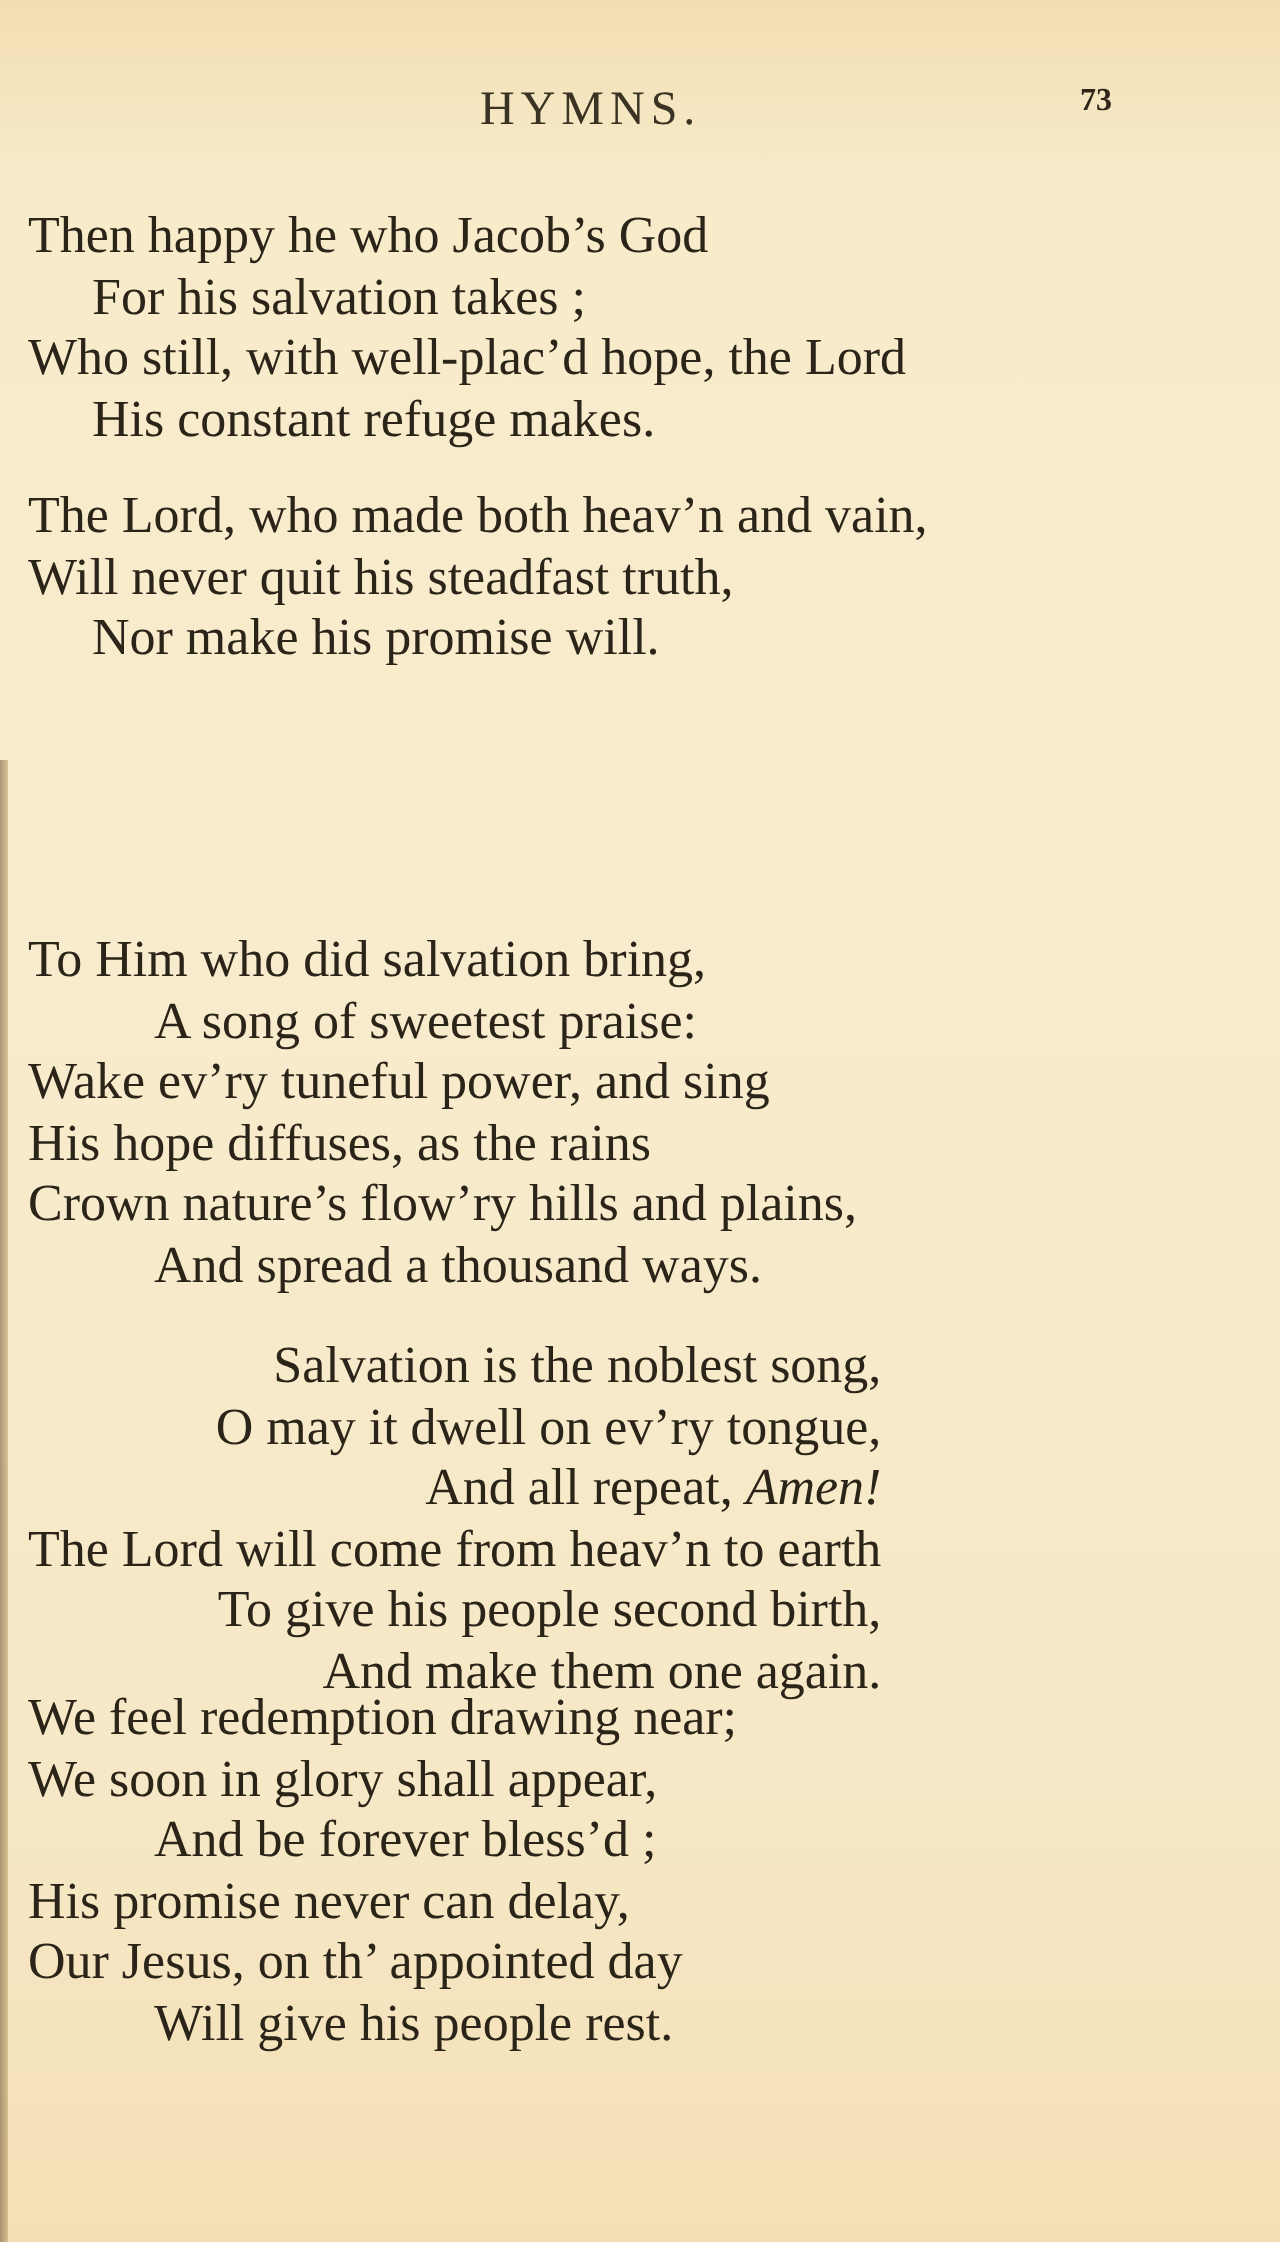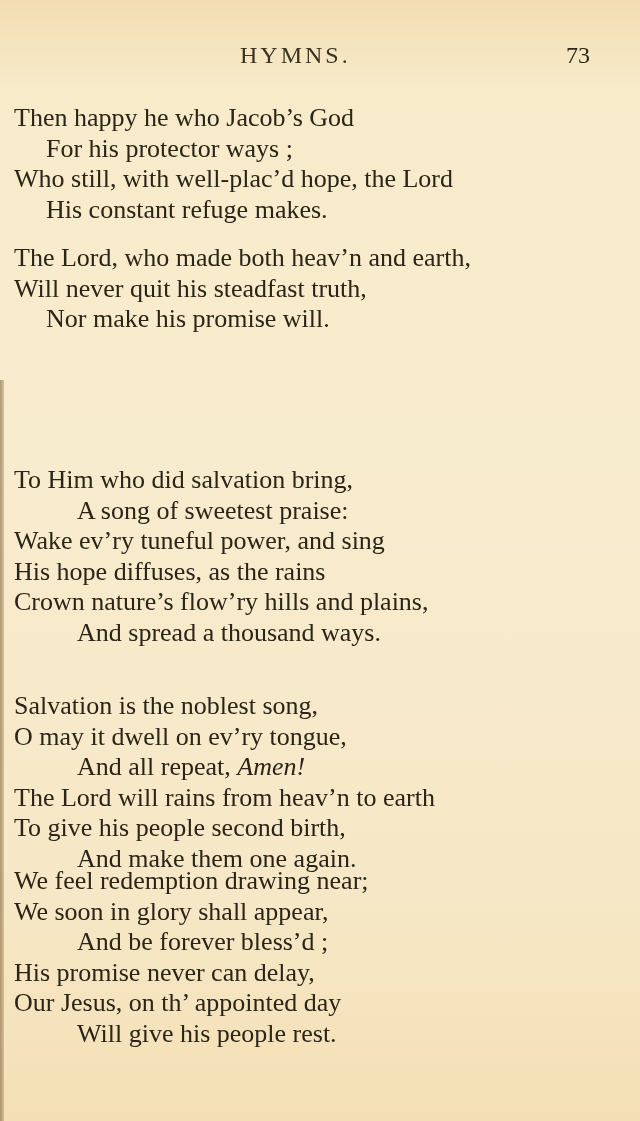--- a/index.html
+++ b/index.html
@@ -41,24 +41,24 @@
     .running-title {
       position: absolute;
       left: 240px;
       top: 4px;
       font-size: 24px;
       letter-spacing: 3px;
       color: #3a3222;
     }
     .page-number {
       position: absolute;
-      left: 566px;
+      left: 540px;
       top: 4px;
-      font-size: 24px;
-      font-weight: normal;
+      font-size: 16px;
+      font-weight: bold;
       color: #2e2618;
     }
     .stanza {
       position: absolute;
       left: 14px;
     }
     .line {
       display: block;
       font-size: 26px;
       line-height: 30.5px;
@@ -87,51 +87,51 @@
 <div class="page">
   <div class="left-edge"></div>
 
   <div class="running-head">
     <span class="running-title">HYMNS.</span>
     <span class="page-number">73</span>
   </div>
 
   <div class="stanza" style="top:103px;">
     <span class="line">Then happy he who Jacob’s God</span>
-    <span class="line indent1">For his protector ways ;</span>
+    <span class="line indent1">For his salvation takes ;</span>
     <span class="line">Who still, with well-plac’d hope, the Lord</span>
     <span class="line indent1">His constant refuge makes.</span>
   </div>
 
   <div class="stanza" style="top:243px;">
-    <span class="line">The Lord, who made both heav’n and earth,</span>
+    <span class="line">The Lord, who made both heav’n and vain,</span>
     <span class="line">Will never quit his steadfast truth,</span>
     <span class="line indent1">Nor make his promise will.</span>
   </div>
 
 
   <div class="stanza" style="top:465px;">
     <span class="line">To Him who did salvation bring,</span>
     <span class="line indent2">A song of sweetest praise:</span>
     <span class="line">Wake ev’ry tuneful power, and sing</span>
     <span class="line">His hope diffuses, as the rains</span>
     <span class="line">Crown nature’s flow’ry hills and plains,</span>
     <span class="line indent2">And spread a thousand ways.</span>
   </div>
 
-  <div class="stanza" style="top:691px;">
+  <div class="stanza" style="top:668px;text-align:right;">
     <span class="line">Salvation is the noblest song,</span>
     <span class="line">O may it dwell on ev’ry tongue,</span>
     <span class="line indent2"><span>And all repeat, </span><em class="amen">Amen!</em></span>
-    <span class="line">The Lord will rains from heav’n to earth</span>
+    <span class="line">The Lord will come from heav’n to earth</span>
     <span class="line">To give his people second birth,</span>
     <span class="line indent2">And make them one again.</span>
   </div>
 
-  <div class="stanza" style="top:866px;">
+  <div class="stanza" style="top:844px;">
     <span class="line">We feel redemption drawing near;</span>
     <span class="line">We soon in glory shall appear,</span>
     <span class="line indent2">And be forever bless’d ;</span>
     <span class="line">His promise never can delay,</span>
     <span class="line">Our Jesus, on th’ appointed day</span>
     <span class="line indent2">Will give his people rest.</span>
   </div>
 </div>
 
 </body></html>

